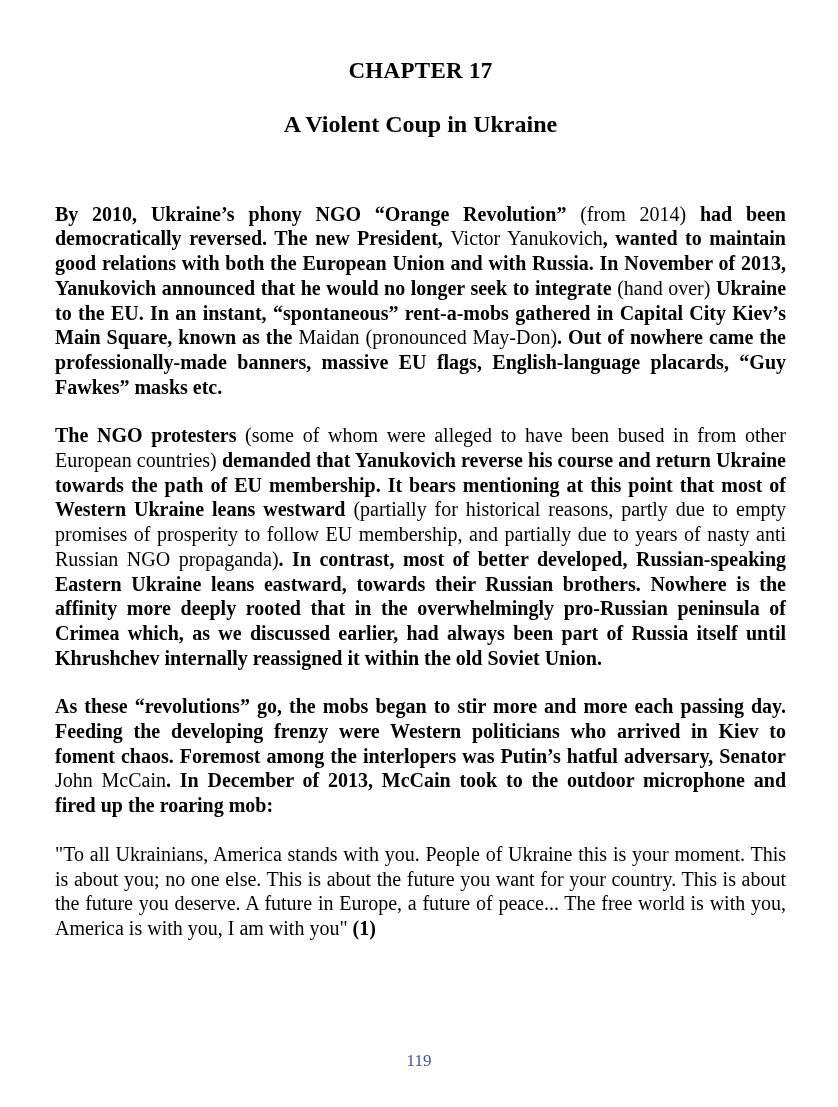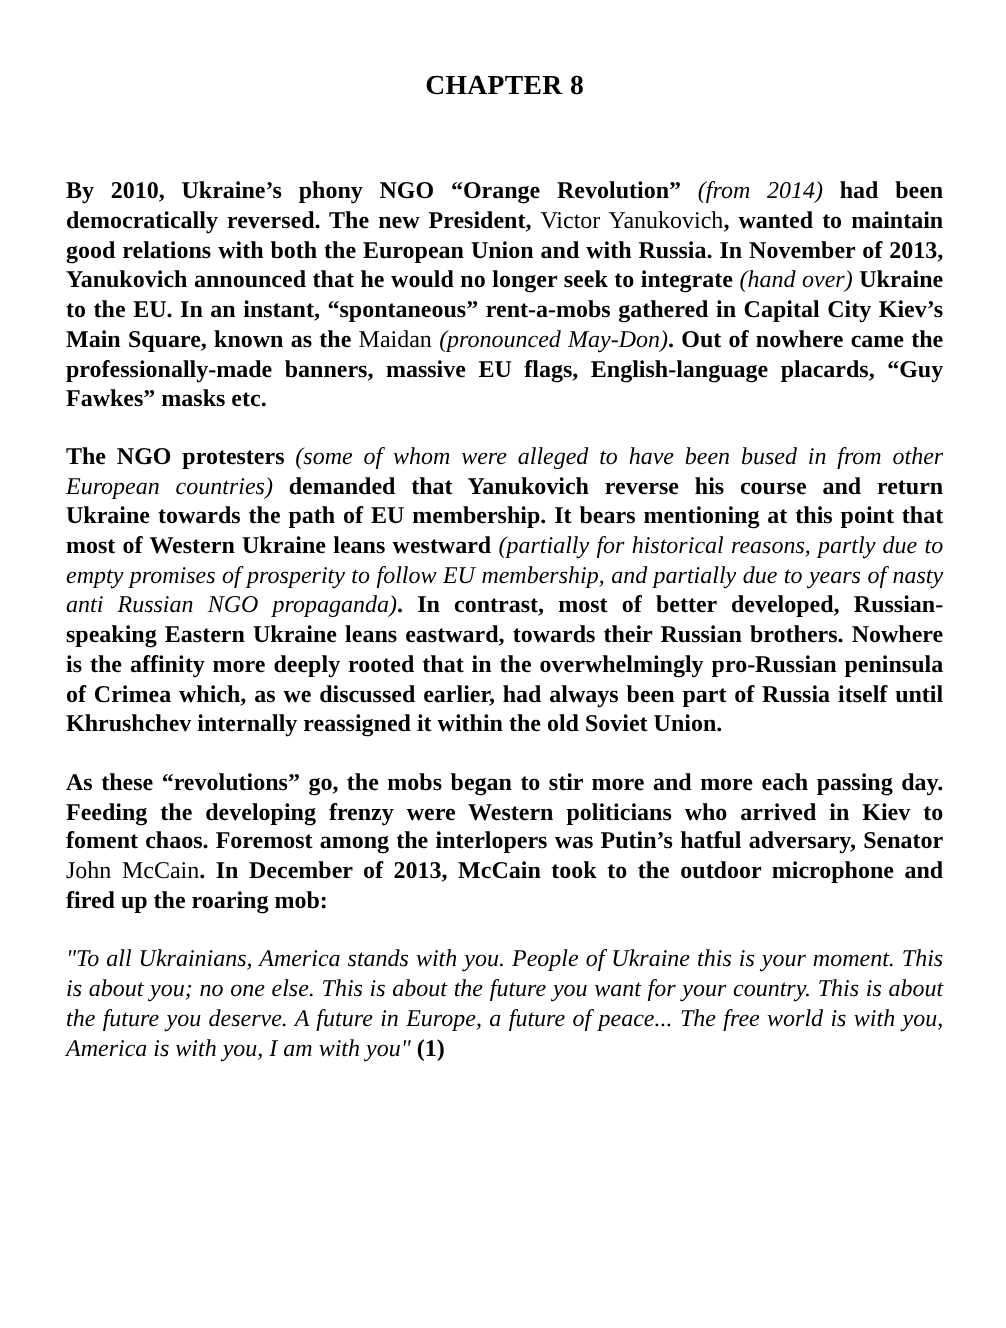--- a/index.html
+++ b/index.html
@@ -44,38 +44,42 @@
     line-height: 24.7px;
     text-align: justify;
   }
   .para {
     margin: 0 0 24px 0;
   }
   .para:last-child {
     margin-bottom: 0;
   }
   .run-normal { font-style: normal; font-weight: bold; }
-  .run-italic { font-style: italic; font-weight: normal; }
+  .run-italic { font-weight: normal; }
   .run-bold   { font-style: normal; font-weight: normal; }
   .page-footer {
     position: absolute;
     left: 0;
     right: 0;
     bottom: 38px;
     text-align: center;
     font-size: 17px;
     line-height: 1;
   }
 </style>
 </head>
 <body style="color: rgb(0, 0, 0); background: rgb(255, 255, 255);">
 
 <div class="page">
-  <h1 class="chapter-heading">CHAPTER 8</h1>
+  <h1 class="chapter-heading">CHAPTER 17</h1>
+  <h2 class="chapter-title">A Violent Coup in Ukraine</h2>
 
   <div class="page-body">
       <p class="para"><span class="run-normal">By 2010, Ukraine’s phony NGO “Orange Revolution” </span><span class="run-italic">(from 2014)</span><span class="run-normal"> had been democratically reversed. The new President, </span><span class="run-bold">Victor Yanukovich</span><span class="run-normal">, wanted to maintain good relations with both the European Union and with Russia. In November of 2013, Yanukovich announced that he would no longer seek to integrate </span><span class="run-italic">(hand over)</span><span class="run-normal"> Ukraine to the EU. In an instant, “spontaneous” rent-a-mobs gathered in Capital City Kiev’s Main Square, known as the </span><span class="run-bold">Maidan</span><span class="run-normal"> </span><span class="run-italic">(pronounced May-Don)</span><span class="run-normal">. Out of nowhere came the professionally-made banners, massive EU flags, English-language placards, “Guy Fawkes” masks etc.</span></p>
       <p class="para"><span class="run-normal">The NGO protesters </span><span class="run-italic">(some of whom were alleged to have been bused in from other European countries)</span><span class="run-normal"> demanded that Yanukovich reverse his course and return Ukraine towards the path of EU membership. It bears mentioning at this point that most of Western Ukraine leans westward </span><span class="run-italic">(partially for historical reasons, partly due to empty promises of prosperity to follow EU membership, and partially due to years of nasty anti Russian NGO propaganda)</span><span class="run-normal">. In contrast, most of better developed, Russian-speaking Eastern Ukraine leans eastward, towards their Russian brothers. Nowhere is the affinity more deeply rooted that in the overwhelmingly pro-Russian peninsula of Crimea which, as we discussed earlier, had always been part of Russia itself until Khrushchev internally reassigned it within the old Soviet Union.</span></p>
       <p class="para"><span class="run-normal">As these “revolutions” go, the mobs began to stir more and more each passing day. Feeding the developing frenzy were Western politicians who arrived in Kiev to foment chaos. Foremost among the interlopers was Putin’s hatful adversary, Senator </span><span class="run-bold">John McCain</span><span class="run-normal">. In December of 2013, McCain took to the outdoor microphone and fired up the roaring mob:</span></p>
       <p class="para"><span class="run-italic">"To all Ukrainians, America stands with you. People of Ukraine this is your moment. This is about you; no one else. This is about the future you want for your country. This is about the future you deserve. A future in Europe, a future of peace... The free world is with you, America is with you, I am with you" </span><span class="run-normal">(1)</span></p>
     </div>
 
+  <div class="page-footer">
+    <span style="color: rgb(61, 85, 165);">119</span>
+  </div>
 </div>
 
 </body></html>

